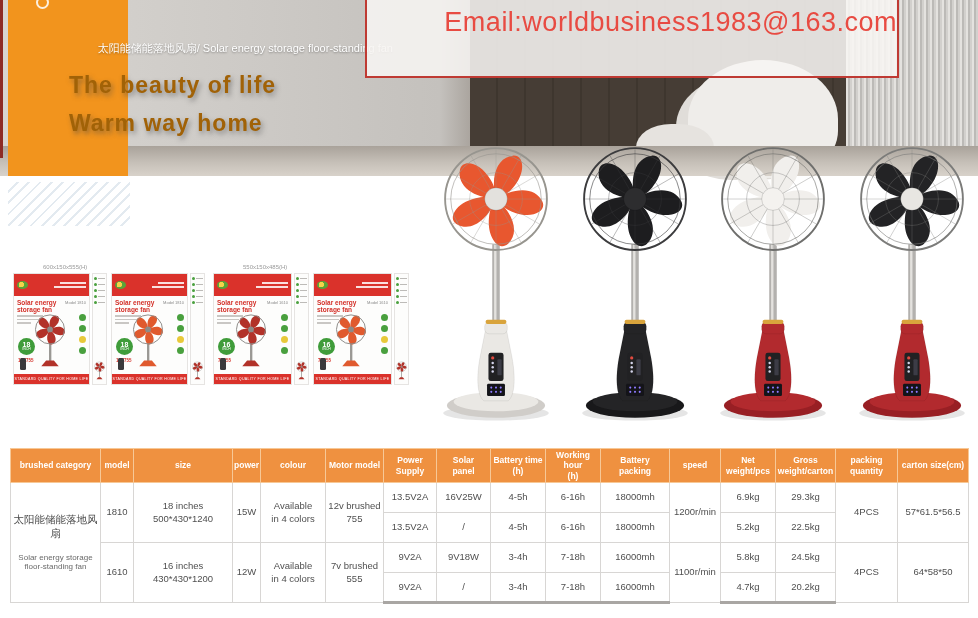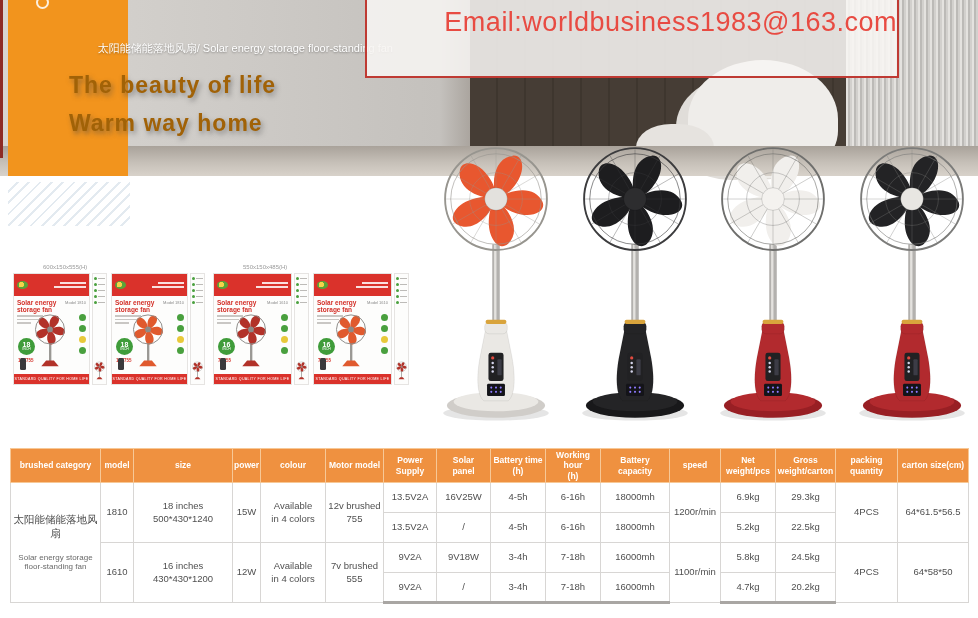--- a/index.html
+++ b/index.html
@@ -493,21 +493,21 @@
           <th>Motor model</th>
           <th>Power
 Supply</th>
           <th>Solar
 panel</th>
           <th>Battery time
 (h)</th>
           <th>Working hour
 (h)</th>
           <th>Battery
-capacity</th>
+packing</th>
           <th>speed</th>
           <th>Net
 weight/pcs</th>
           <th>Gross
 weight/carton</th>
           <th>packing
 quantity</th>
           <th>carton size(cm)</th>
         </tr>
       </thead>
@@ -528,21 +528,21 @@
 755</td>
           <td>13.5V2A</td>
           <td>16V25W</td>
           <td>4-5h</td>
           <td>6-16h</td>
           <td>18000mh</td>
           <td rowspan="2">1200r/min</td>
           <td>6.9kg</td>
           <td>29.3kg</td>
           <td rowspan="2">4PCS</td>
-          <td rowspan="2">64*61.5*56.5</td>
+          <td rowspan="2">57*61.5*56.5</td>
         </tr>
         <tr>
           <td>13.5V2A</td>
           <td>/</td>
           <td>4-5h</td>
           <td>6-16h</td>
           <td>18000mh</td>
           <td>5.2kg</td>
           <td>22.5kg</td>
         </tr>

